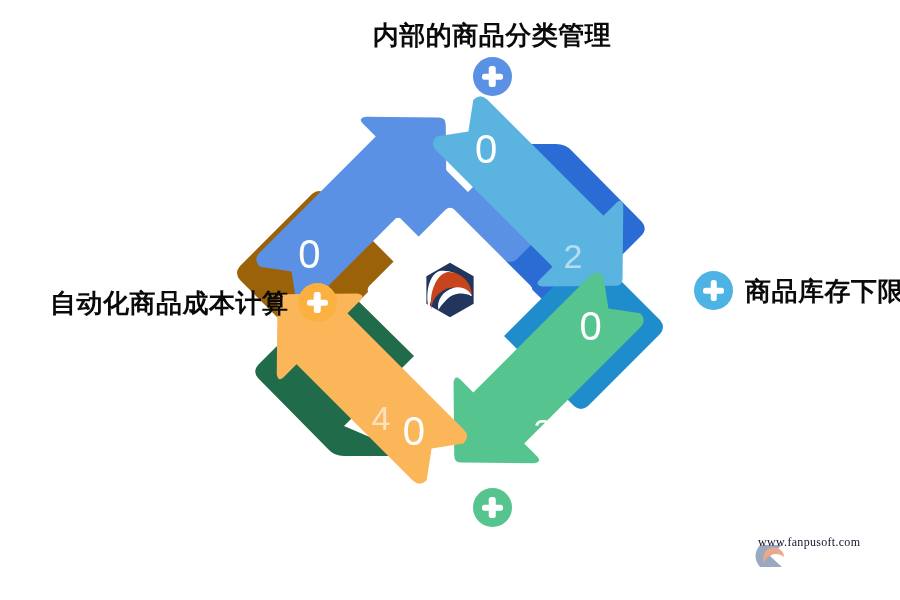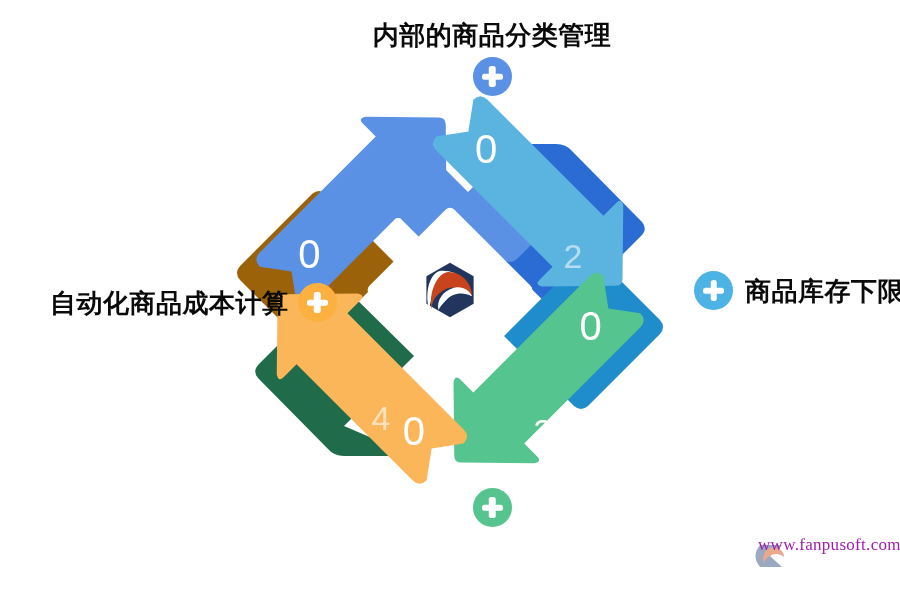--- a/index.html
+++ b/index.html
@@ -123,22 +123,22 @@
   }
   #watermark .wm-name {
     font-size: 25px;
     font-weight: bold;
     color: #9aa8c0;
     letter-spacing: 1px;
     line-height: 1;
     margin-left: 3px;
   }
   #watermark .wm-url {
-    font-size: 17px;
-    color: #a21caf;
+    font-size: 12px;
+    color: #0f172a;
     letter-spacing: 0.3px;
     margin-top: 1px;
     font-family: "Liberation Serif", "DejaVu Serif", serif;
     text-align: left;
     width: 136px;
   }
 </style>
 </head>
 <body>
 

